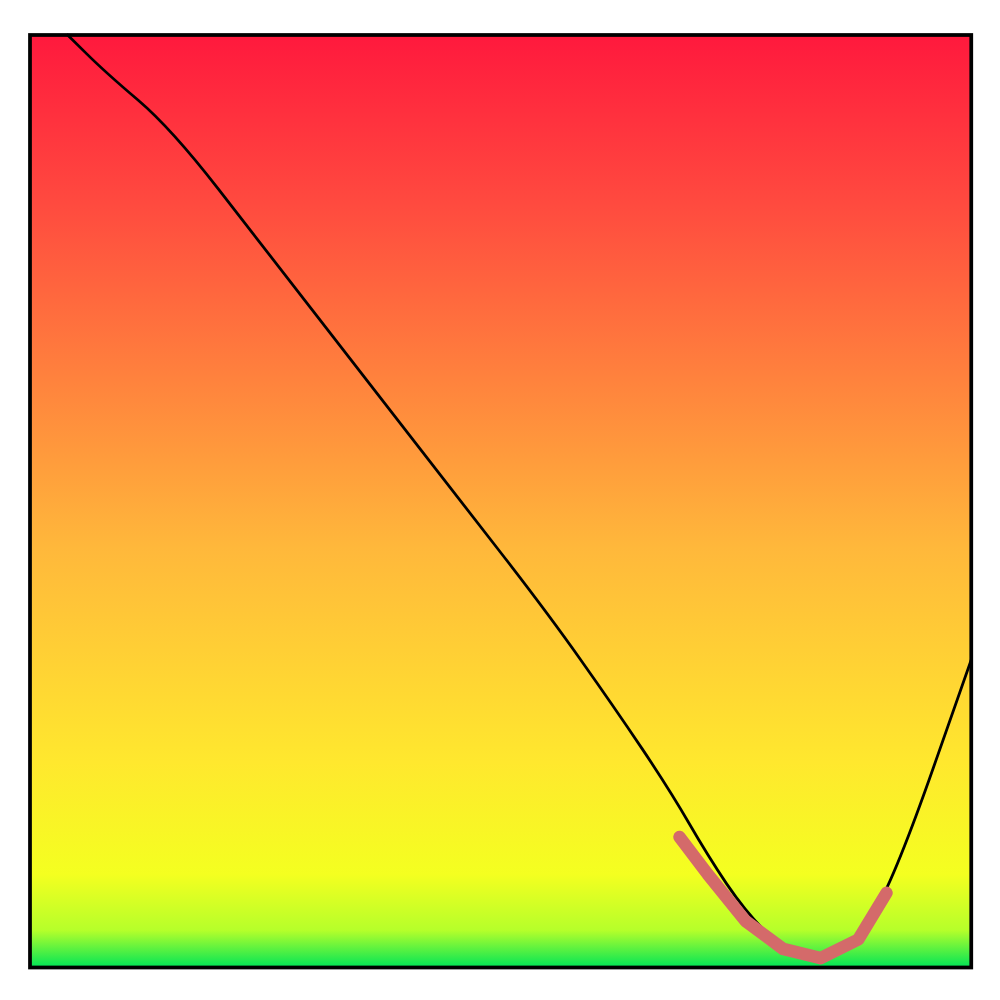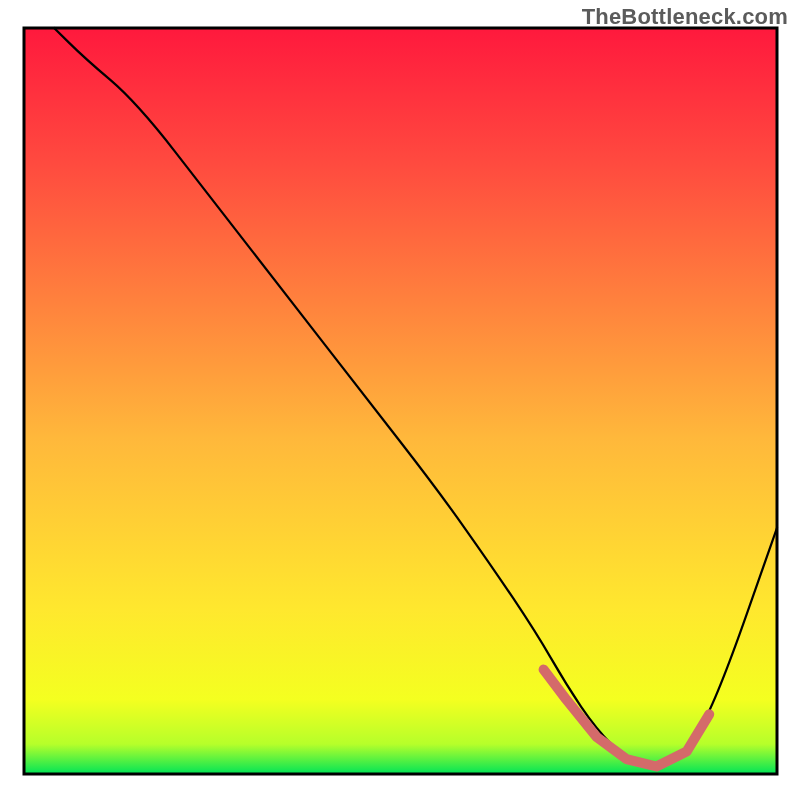--- a/index.html
+++ b/index.html
@@ -31,21 +31,20 @@
     left: 0;
     width: 800px;
     height: 800px;
     display: block;
   }
 </style>
 </head>
 <body>
 
 <div class="container">
-  <div class="watermark">TheBottleneck.com</div>
 
   <svg class="plot" viewBox="0 0 800 800">
     <defs>
       <linearGradient id="bg-grad" x1="0" y1="0" x2="0" y2="1">
         <stop id="g-top" offset="0%" stop-color="#ff193d"></stop>
         <stop id="g-upper" offset="18%" stop-color="#ff4a3f"></stop>
         <stop id="g-mid" offset="55%" stop-color="#ffb83b"></stop>
         <stop id="g-lower" offset="78%" stop-color="#ffe82e"></stop>
         <stop id="g-yel" offset="90%" stop-color="#f4ff20"></stop>
         <stop id="g-lime" offset="96%" stop-color="#b6ff2a"></stop>

